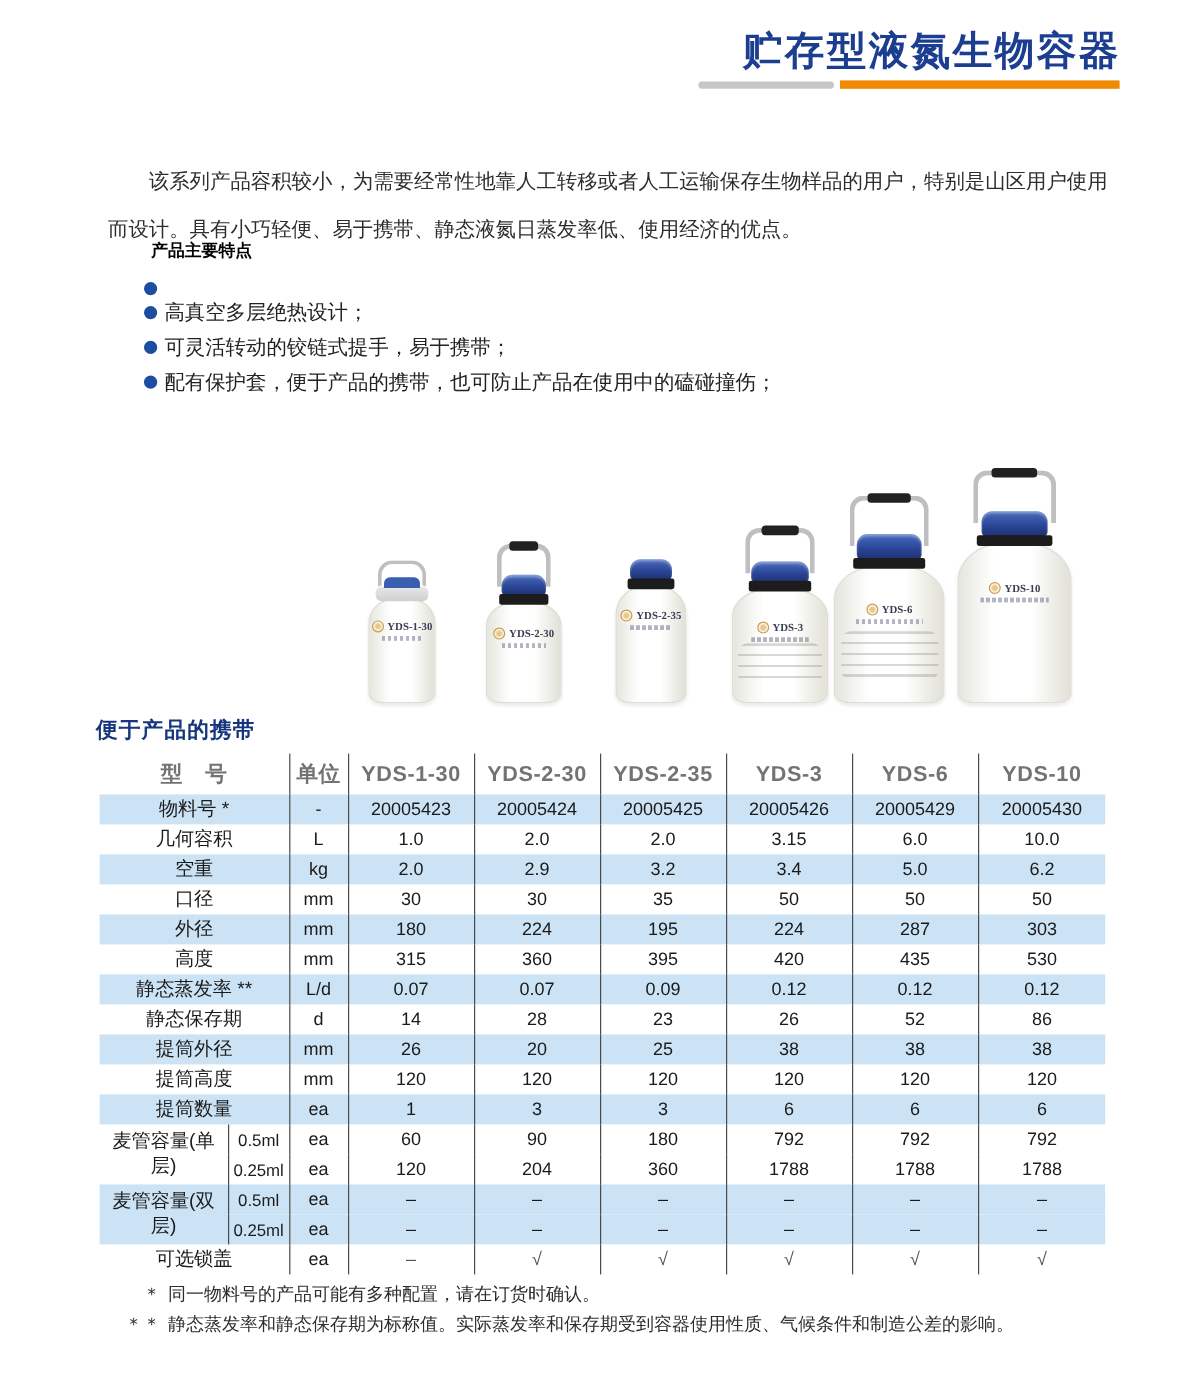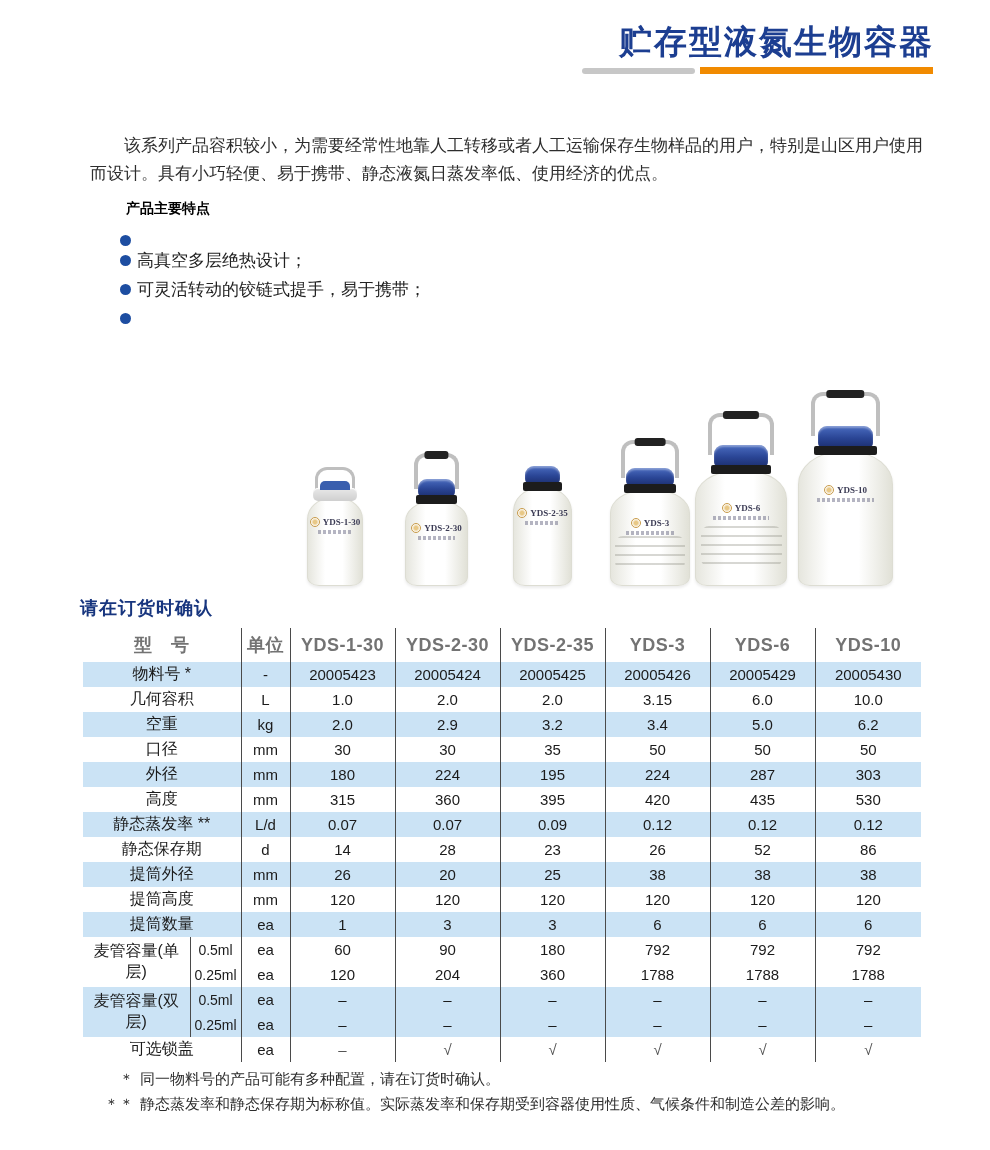--- a/index.html
+++ b/index.html
@@ -13,21 +13,21 @@
   .page-title {
     position:absolute; top:20px; right:56px;
     font-size:33px; font-weight:bold; letter-spacing:2px; color:#1c3e91;
   }
   .rule-gray   { position:absolute; left:582px; top:68px; width:113px; height:6px; background:#c7c7c7; border-radius:3px; }
   .rule-orange { position:absolute; left:700px; top:67px; width:233px; height:7px; background:#f18a00; }
 
   
   .intro {
     position:absolute; left:90px; top:132px; width:846px;
-    font-size:17px; line-height:28px; color:#2d2d2d; text-indent:2em;
+    font-size:17px; line-height:40px; color:#2d2d2d; text-indent:2em;
   }
 
   
   .features { position:absolute; left:120px; top:200px; width:700px; }
   .features-heading { font-size:14px; font-weight:bold; color:#000000; margin-left:6px; margin-bottom:8px; }
   .feature-item { display:flex; align-items:flex-start; line-height:29px; font-size:17px; color:#222; }
   .dot { width:11px; height:11px; border-radius:50%; background:#1d4da1; margin:9px 6px 0 0; flex:0 0 auto; }
 
   
   .bottles { position:absolute; left:0; top:388px; width:990px; height:202px; }
@@ -119,20 +119,21 @@
   <div class="feature-item">
     <span class="dot"></span>
     <span>高真空多层绝热设计；</span>
   </div>
   <div class="feature-item">
     <span class="dot"></span>
     <span>可灵活转动的铰链式提手，易于携带；</span>
   </div>
   <div class="feature-item">
     <span class="dot"></span>
+    <span>配有保护套，便于产品的携带，也可防止产品在使用中的磕碰撞伤；</span>
   </div>
 </div>
 
 <div class="bottles">
 
   <div class="bottle b1">
     <div class="handle"></div>
     <div class="cap-top"></div>
     <div class="flange"></div>
     <div class="bbody">
@@ -213,21 +214,21 @@
       <div class="blabel">
         <span class="logo"></span>
         <span>YDS-10</span>
       </div>
       <div class="tagline"></div>
     </div>
   </div>
 
 </div>
 
-<div class="table-title">请在订货时确认</div>
+<div class="table-title">便于产品的携带</div>
 
 <div class="spec-table-wrap">
 <table>
   <colgroup>
     <col style="width:107px">
         <col style="width:51px">
         <col style="width:49px">
     <col style="width:105px">
         <col style="width:105px">
         <col style="width:105px">

